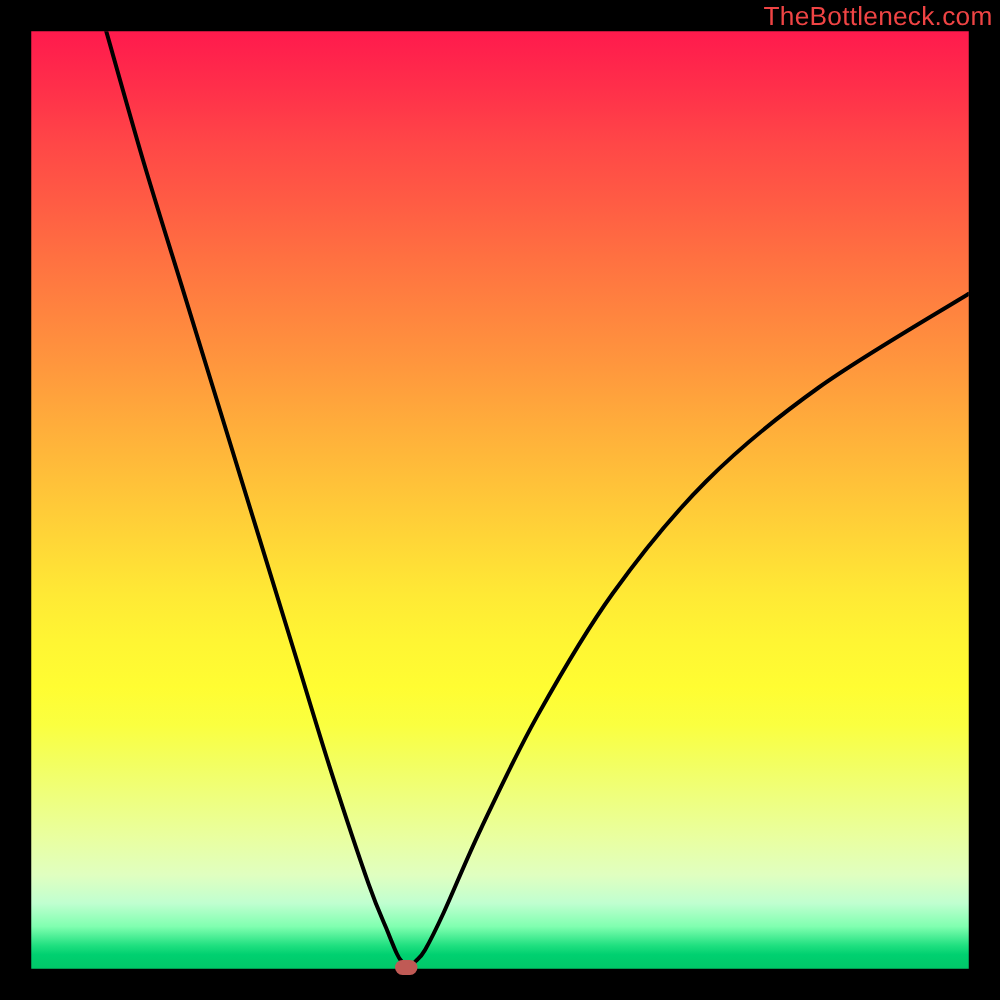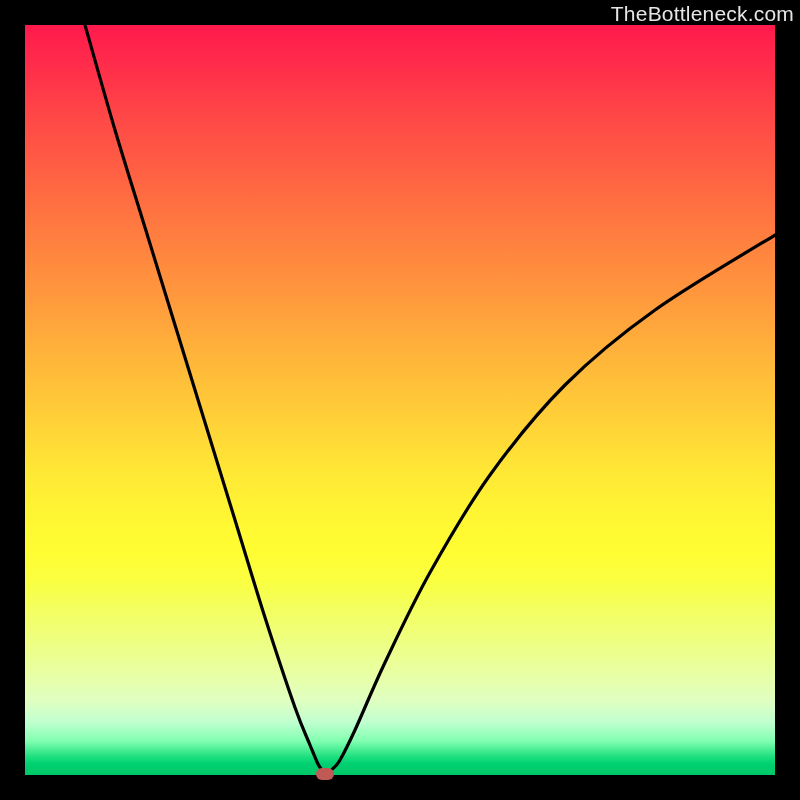--- a/index.html
+++ b/index.html
@@ -46,21 +46,21 @@
       #80ffb0 95.5%,
       #20e080 97.5%,
       #00d070 98.5%,
       #00c868 100%
     );
   }
   .watermark {
     position: absolute;
     top: 2px;
     right: 6px;
-    color: #e5e5e5;
+    color: #ef4444;
     font-size: 21px;
     font-weight: 500;
     letter-spacing: 0.2px;
     user-select: none;
   }
   svg.curve {
     position: absolute;
     left: 0;
     top: 0;
     width: 750px;

